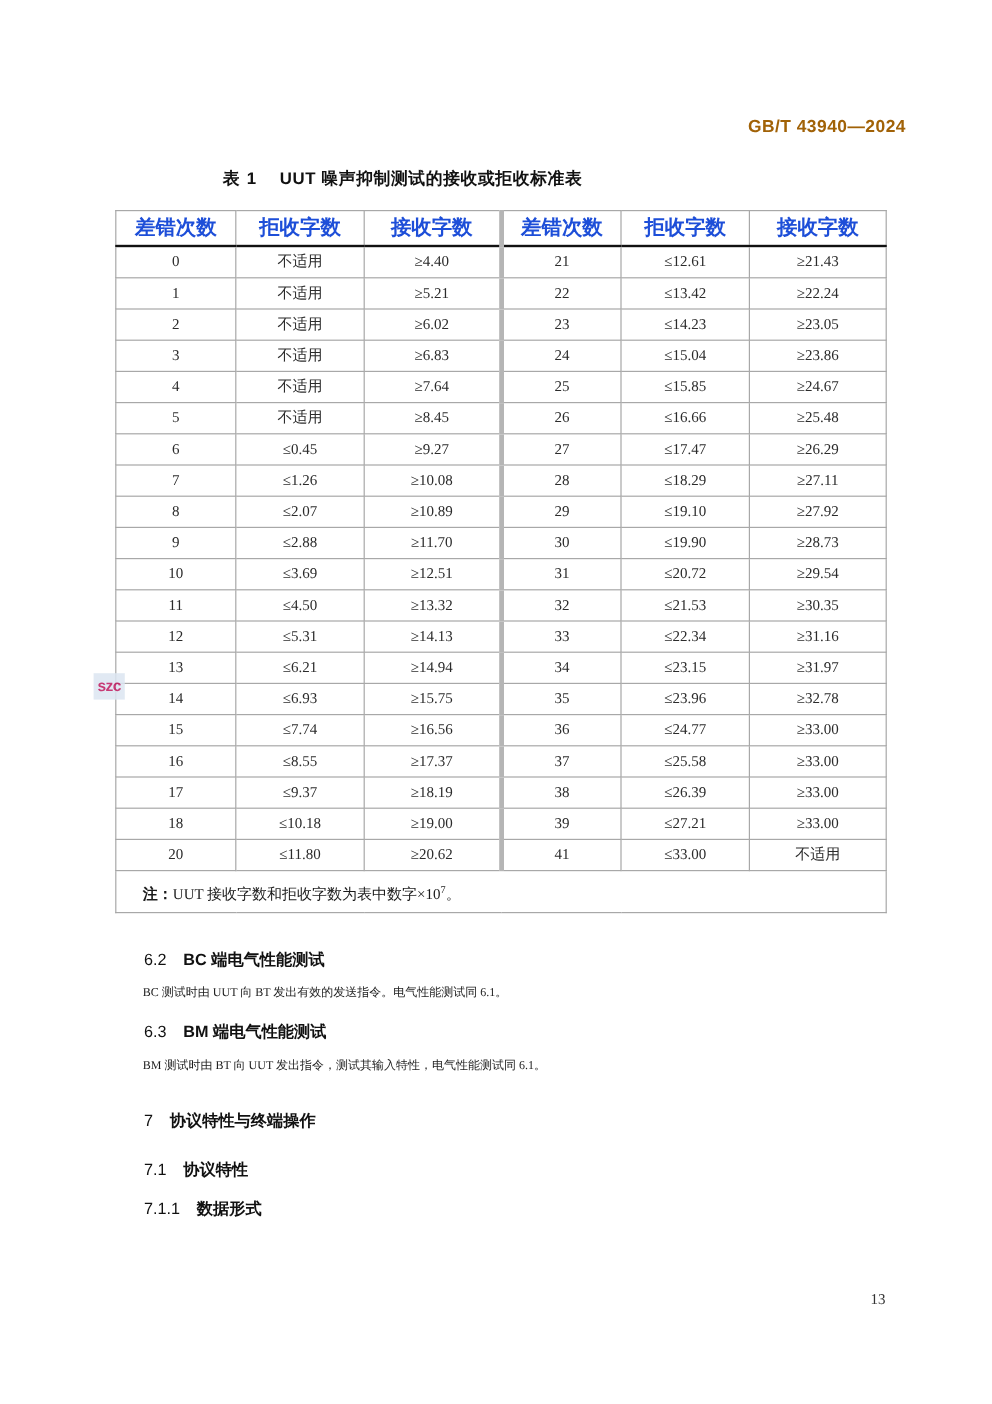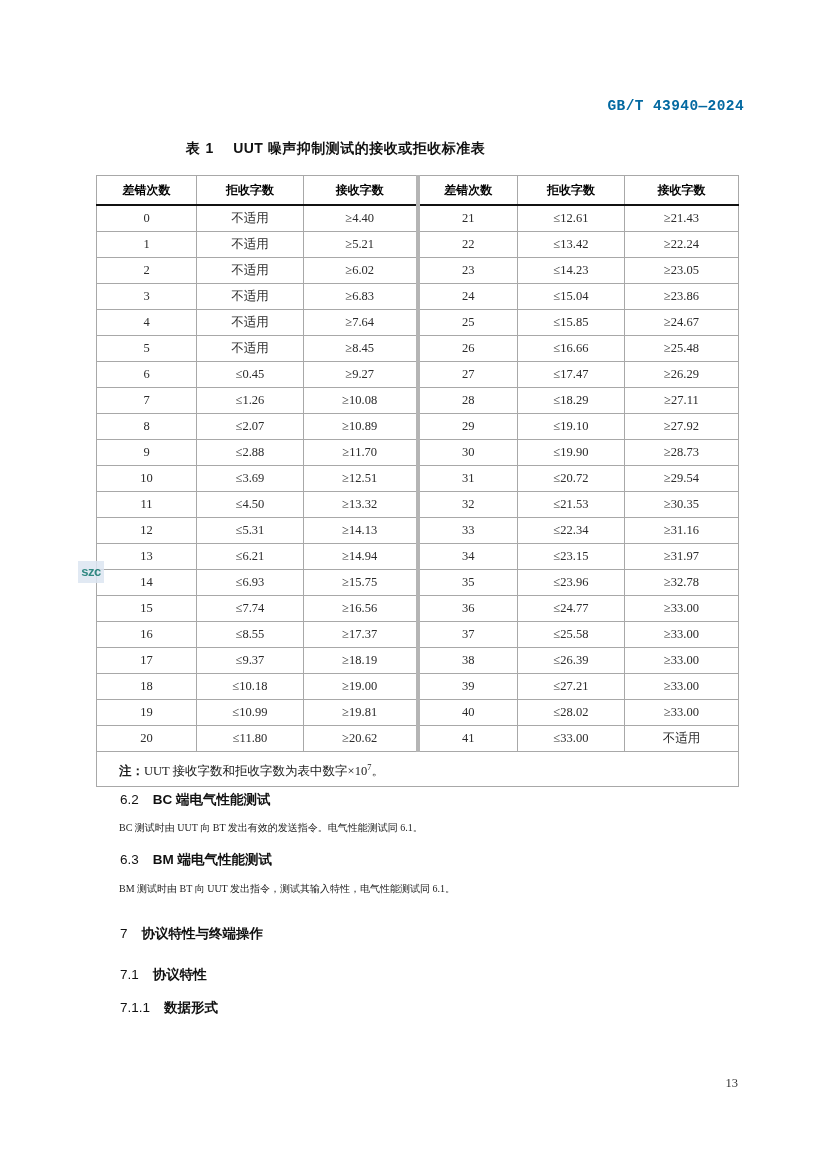--- a/index.html
+++ b/index.html
@@ -18,26 +18,26 @@
 
   .page {
     position: absolute;
     inset: 0;
   }
 
   
   .doc-header {
     position: absolute;
     top: 98px;
-    right: 83px;
-    font-family: Liberation Mono, monospace;
+    right: 72px;
+    font-family: Liberation Sans, sans-serif;
     font-weight: bold;
     font-size: 14.5px;
     letter-spacing: 0.4px;
-    color: #0369a1;
+    color: #a16207;
   }
 
   
   .table-caption {
     position: absolute;
     top: 140px;
     left: 0;
     width: 671px;
     text-align: center;
     font-family: "Liberation Sans", sans-serif;
@@ -75,22 +75,22 @@
     font-family: "Liberation Serif", serif;
     font-size: 12.5px;
     color: #2b2b2b;
     height: 25px;
     padding: 0;
     line-height: 25px;
     white-space: nowrap;
   }
   table.std-table thead th {
     font-family: "Liberation Sans", sans-serif;
-    font-size: 12px;
-    color: #000000;
+    font-size: 17px;
+    color: #1d4ed8;
     height: 28px;
     line-height: 28px;
     border-bottom: 2px solid #111;
   }
   
   table.std-table {
     border-top: 1.5px solid #111;
     border-left: 1.5px solid #111;
     border-right: 1.5px solid #111;
     border-bottom: 1.5px solid #111;
@@ -119,21 +119,21 @@
   .cjk { font-family: "Liberation Sans", sans-serif; }
 
   
   .watermark {
     position: absolute;
     top: 561px;
     left: 78px;
     width: 26px;
     height: 22px;
     background: #dce6f2;
-    color: #0f766e;
+    color: #be185d;
     font-family: "Liberation Sans", sans-serif;
     font-weight: bold;
     font-size: 13px;
     line-height: 22px;
     text-align: center;
     letter-spacing: -0.5px;
     overflow: hidden;
     opacity: 0.85;
   }
 
@@ -357,28 +357,20 @@
           </tr>
           <tr>
             <td>18</td>
             <td>≤10.18</td>
             <td>≥19.00</td>
             <td class="half-start">39</td>
             <td>≤27.21</td>
             <td>≥33.00</td>
           </tr>
           <tr>
-            <td>19</td>
-            <td>≤10.99</td>
-            <td>≥19.81</td>
-            <td class="half-start">40</td>
-            <td>≤28.02</td>
-            <td>≥33.00</td>
-          </tr>
-          <tr>
             <td>20</td>
             <td>≤11.80</td>
             <td>≥20.62</td>
             <td class="half-start">41</td>
             <td>≤33.00</td>
             <td class="cjk">不适用</td>
           </tr>
         </tbody>
       <tfoot>
         <tr>

